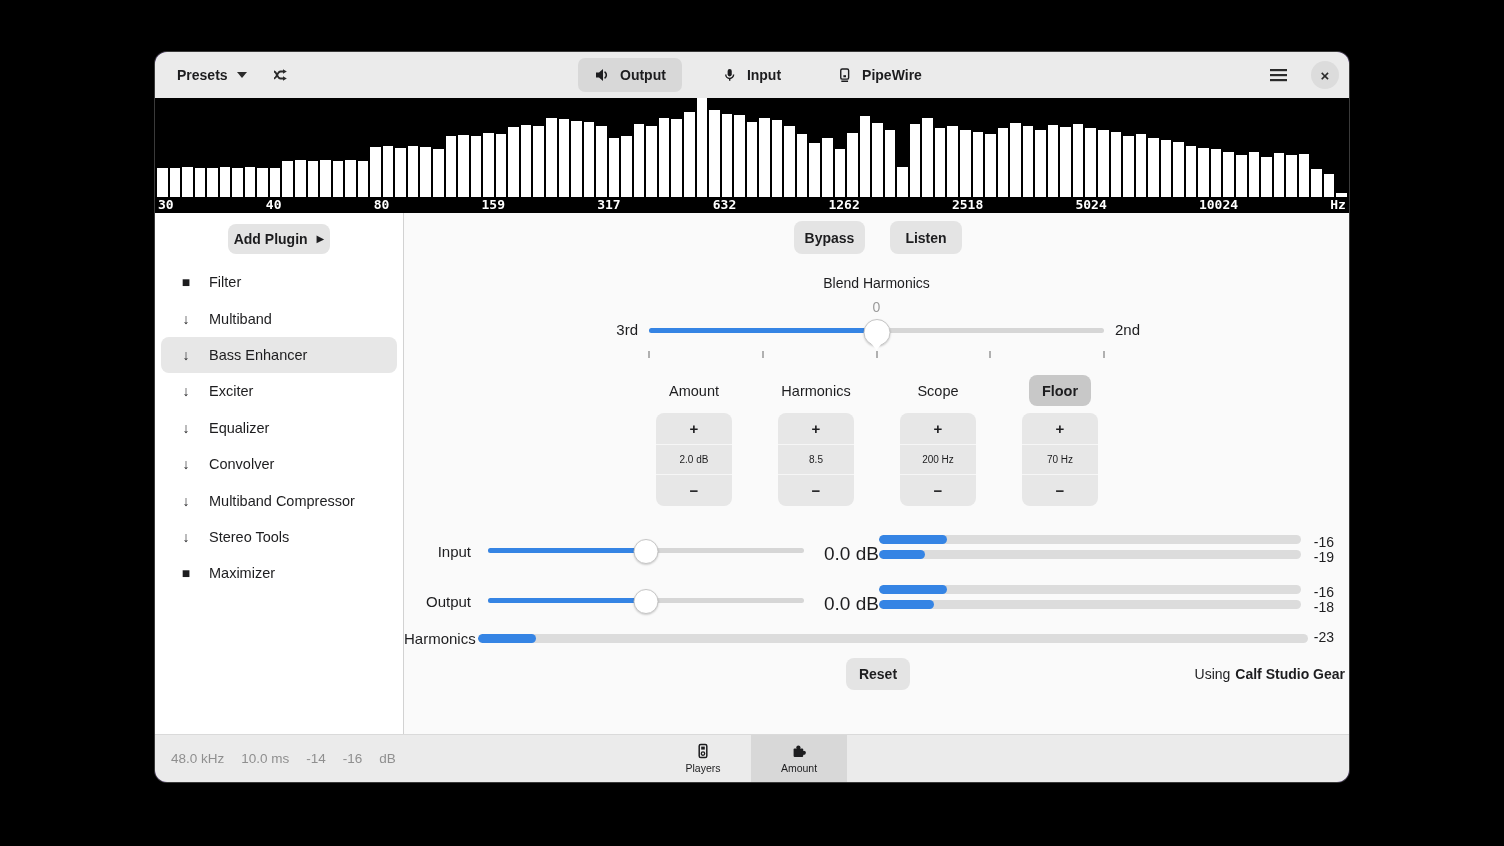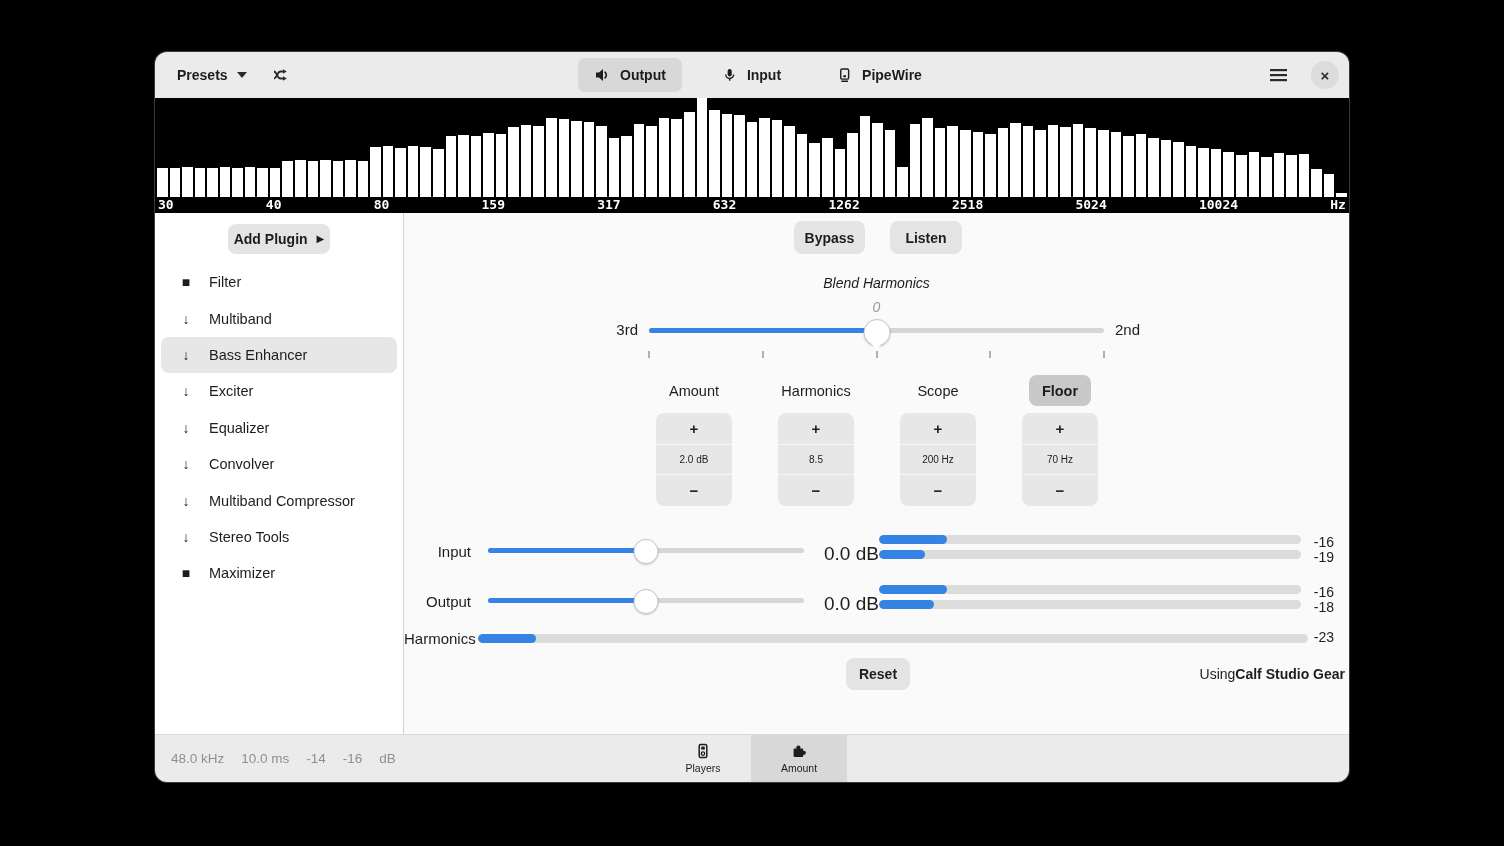--- a/index.html
+++ b/index.html
@@ -28,21 +28,21 @@
   .add-plugin{position:absolute;left:73px;top:11px;width:102px;height:30px;gap:9px;}
   .add-plugin .arrow{font-size:10px;line-height:10px;}
   .side-list{position:absolute;top:51px;left:6px;right:6px;}
   .side-item{height:36.4px;display:flex;align-items:center;padding-left:17px;gap:15px;font-size:14.5px;border-radius:8px;}
   .side-item.selected{background:#e7e7e7;}
   .side-icon{width:16px;font-size:14px;font-weight:bold;text-align:center;}
   
   .main{flex:1;position:relative;}
   .bypass{position:absolute;left:390px;top:8px;width:71px;height:33px;}
   .listen{position:absolute;left:486px;top:8px;width:72px;height:33px;}
-  .centered{position:absolute;left:0;width:945px;text-align:center;font-style:italic;}
+  .centered{position:absolute;left:0;width:945px;text-align:center;}
   .blend-title{top:62px;font-size:14px;}
   .blend-value{top:86px;font-size:14px;color:#9a9a9a;}
   .slider-wrap{position:absolute;height:24px;}
   .blend-slider{left:245px;top:106px;width:455px;height:34px;}
   .track{position:absolute;left:0;right:0;top:9px;height:5px;border-radius:3px;background:#d6d6d6;}
   .fill{position:absolute;left:0;top:9px;height:5px;border-radius:3px;background:#3584e4;}
   .round-handle{position:absolute;top:0;width:23px;height:23px;border-radius:50%;background:#fff;border:1px solid #c6c6c6;box-shadow:0 1px 2px rgba(0,0,0,.18);transform:translateX(-50%);}
   .blend-handle{position:absolute;top:0;width:25px;height:25px;border-radius:50%;background:#fff;border:1px solid #c6c6c6;box-shadow:0 1px 2px rgba(0,0,0,.18);transform:translateX(-50%);}
   .blend-handle::after{content:"";position:absolute;left:50%;top:20px;transform:translateX(-50%);width:0;height:0;border-left:8px solid transparent;border-right:8px solid transparent;border-top:10px solid #fff;}
   .ticks{position:absolute;left:245px;top:138px;width:455px;height:7px;}
@@ -60,21 +60,21 @@
   .gain-label{position:absolute;left:0;width:67px;text-align:right;font-size:15px;}
   .gain-value{position:absolute;left:420px;width:90px;font-size:19px;}
   .meter{position:absolute;height:9px;border-radius:5px;background:#dcdcdc;overflow:hidden;}
   .meter .mfill{position:absolute;left:0;top:0;bottom:0;border-radius:5px;background:#3584e4;}
   .meter-val{position:absolute;left:900px;width:30px;text-align:right;font-size:14px;}
   .harm-label{position:absolute;left:0;width:68px;text-align:right;top:417px;font-size:15px;}
   .harm-meter{left:74px;width:830px;top:421px;}
   .harm-val{top:416px;}
   .reset-btn{position:absolute;left:442px;top:445px;width:64px;height:32px;}
   .using{position:absolute;left:500px;width:441px;top:453px;text-align:right;font-size:14px;}
-  .using b{}
+  .using b{margin-left:5px;}
   
   .statusbar{height:47px;flex:0 0 auto;background:#ebebeb;border-top:1px solid #dadada;position:relative;display:flex;align-items:center;}
   .stats{margin-left:16px;display:flex;gap:17px;color:#8f8f8f;font-size:13.5px;}
   .bottom-tabs{position:absolute;left:500px;top:0;height:100%;display:flex;}
   .tab{width:96px;height:100%;display:flex;flex-direction:column;align-items:center;justify-content:center;gap:3px;font-size:10.5px;}
   .tab.selected{background:#d8d8d8;}
   svg{display:block;}
 </style>
 </head>
 <body>

